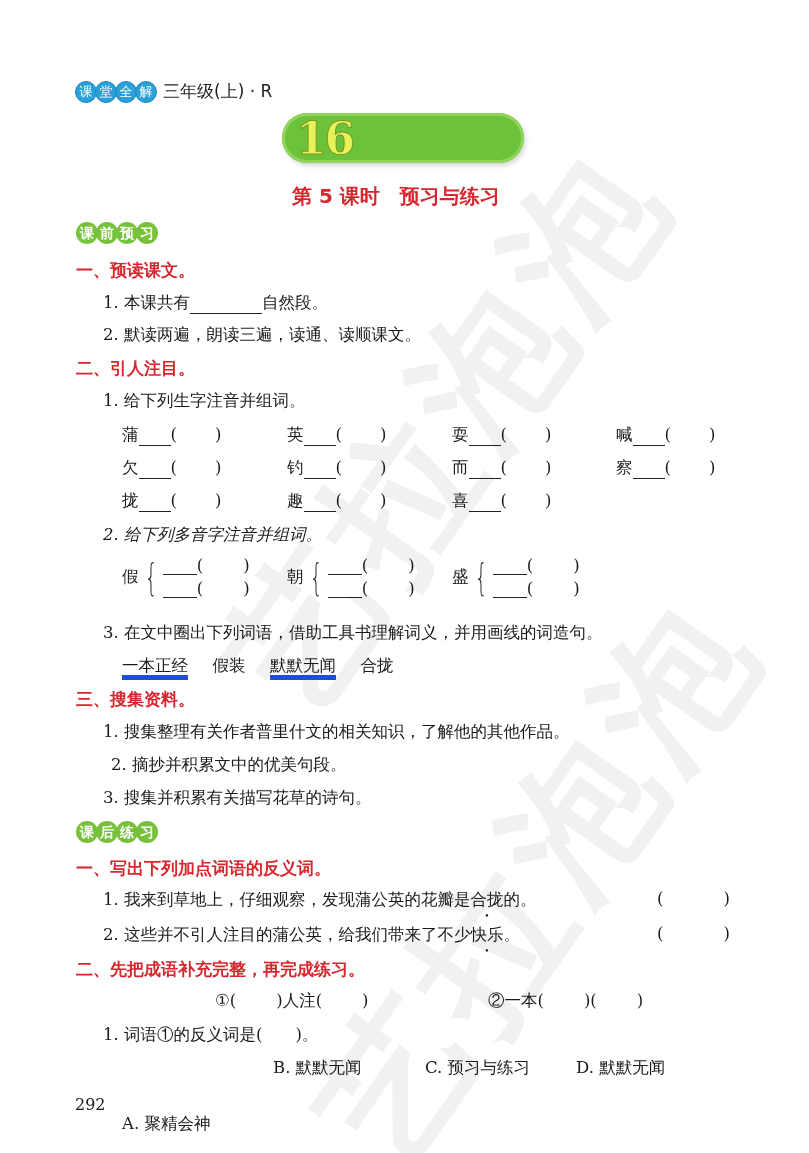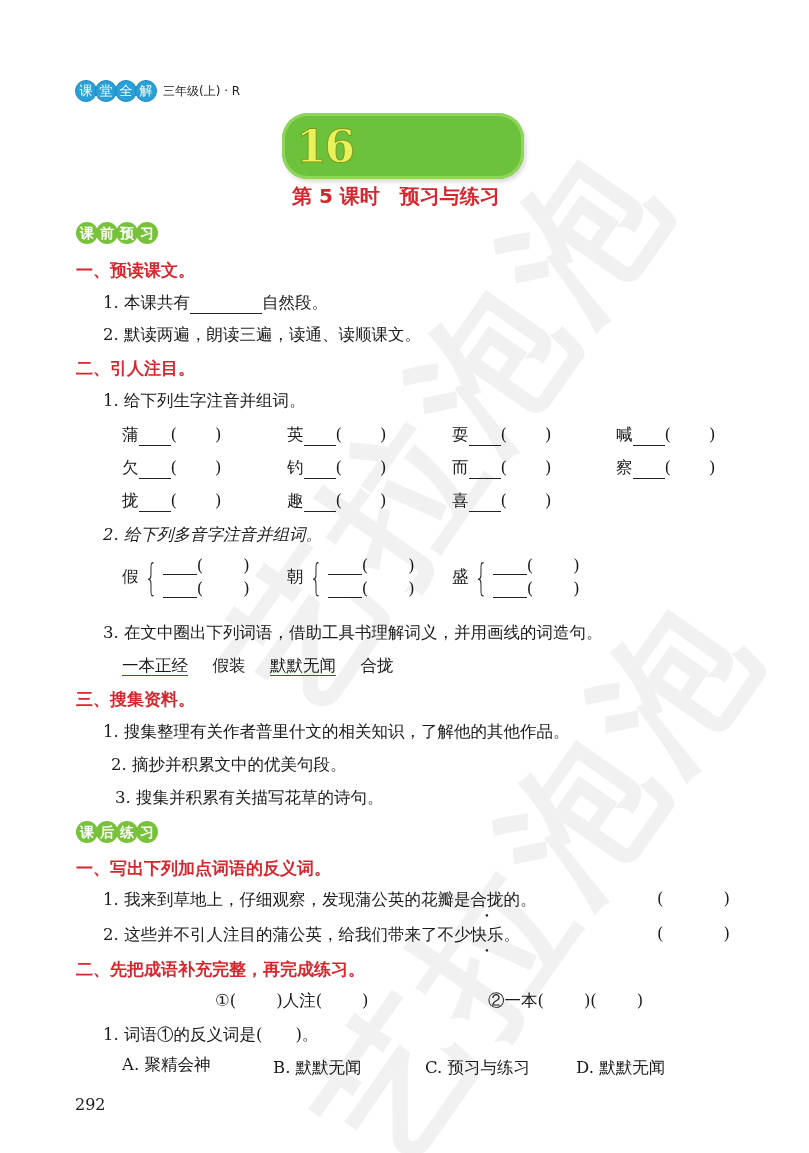--- a/index.html
+++ b/index.html
@@ -6,29 +6,29 @@
   body {
     width:809px; height:1153px; background:#ffffff; position:relative; overflow:hidden;
     font-family: "DejaVu Serif", "Liberation Serif", serif; color:#1a1a1a;
   }
   .watermark { position:absolute; color:#f1f1f1; font-family:"DejaVu Sans", sans-serif; font-weight:bold; font-size:150px; transform:rotate(-55deg); pointer-events:none; white-space:nowrap; letter-spacing:10px; z-index:0; }
   .content { position:relative; z-index:1; }
   .abs { position:absolute; white-space:nowrap; }
   .badge-row { display:flex; gap:0; }
   .badge-blue { display:inline-block; width:20px; height:20px; border-radius:50%; background:#2aa0d8; color:#fff; font-family:"DejaVu Sans",sans-serif; font-size:13px; line-height:20px; text-align:center; margin-right:-2px; border:1px solid #1e88c0; }
   .badge-green { display:inline-block; width:22px; height:22px; border-radius:50%; background:#77c23a; color:#fff; font-family:"DejaVu Sans",sans-serif; font-size:14px; font-weight:bold; line-height:22px; text-align:center; margin-right:-2px; }
-  .grade { font-family:"DejaVu Sans",sans-serif; font-size:12px; color:#222; margin-left:8px; }
-  .banner { position:absolute; left:282px; top:113px; width:242px; height:66px; background:#6cc23a; border-radius:26px; box-shadow:0 0 0 3px #8fd55a inset, 2px 3px 4px rgba(0,0,0,0.15); display:flex; align-items:center; }
+  .grade { font-family:"DejaVu Sans",sans-serif; font-size:17px; color:#222; margin-left:8px; }
+  .banner { position:absolute; left:282px; top:113px; width:242px; height:50px; background:#6cc23a; border-radius:26px; box-shadow:0 0 0 3px #8fd55a inset, 2px 3px 4px rgba(0,0,0,0.15); display:flex; }
   .banner-num { font-family:"DejaVu Serif",serif; font-size:44px; font-weight:bold; color:#e8f05a; -webkit-text-stroke:1px #7a9a20; margin-left:14px; letter-spacing:-2px; }
   .banner-title { font-family:"DejaVu Serif",serif; font-size:26px; font-weight:bold; color:#ffffff; margin-left:14px; letter-spacing:5px; }
   .lesson-title { font-family:"DejaVu Sans",sans-serif; font-size:20px; font-weight:bold; color:#d8262e; }
   .sec { font-family:"DejaVu Sans",sans-serif; font-size:17px; font-weight:bold; color:#d8262e; }
   .line { font-size:16.5px; }
   .blank { display:inline-block; border-bottom:1px solid #222; vertical-align:bottom; }
-  .u { border-bottom:1px solid #1d4ed8; }
+  .u { border-bottom:5px solid #1d4ed8; }
   .dot { position:relative; }
   .dot::after { content:"•"; position:absolute; left:50%; bottom:-12px; transform:translateX(-50%); font-size:9px; }
   .brace { font-size:38px; font-weight:100; line-height:1; color:#333; font-family:"DejaVu Sans",sans-serif; transform:scaleX(0.55); display:inline-block; }
   .pagenum { font-size:16px; }
 </style>
 </head>
 <body>
 
 <div class="watermark" style="left:130px; top:330px;">艺拉泡泡</div>
 <div class="watermark" style="left:220px; top:780px;">艺拉泡泡</div>
@@ -115,21 +115,21 @@
     <span>假装</span>
     <span style="display:inline-block;width:14px"></span>
     <span class="u">默默无闻</span>
     <span style="display:inline-block;width:14px"></span>
     <span>合拢</span>
   </div>
 
   <div class="abs sec" style="left:76px; top:688px;">三、搜集资料。</div>
   <div class="abs line" style="left:103px; top:721px;">1. 搜集整理有关作者普里什文的相关知识，了解他的其他作品。</div>
   <div class="abs line" style="left:111px; top:754px;">2. 摘抄并积累文中的优美句段。</div>
-  <div class="abs line" style="left:103px; top:787px;margin-left:12px;">3. 搜集并积累有关描写花草的诗句。</div>
+  <div class="abs line" style="left:103px; top:787px;">3. 搜集并积累有关描写花草的诗句。</div>
 
   <div class="abs badge-row" style="left:76px; top:821px;">
     <span class="badge-green">课</span>
     <span class="badge-green">后</span>
     <span class="badge-green">练</span>
     <span class="badge-green">习</span>
   </div>
 
   <div class="abs sec" style="left:76px; top:857px;">一、写出下列加点词语的反义词。</div>
   <div class="abs line" style="left:103px; top:889px;">
@@ -146,19 +146,19 @@
 
   <div class="abs line" style="left:215px; top:990px;">
     <span>①</span>(<span style="display:inline-block;width:40px"></span>)<span>人注</span>(<span style="display:inline-block;width:40px"></span>)
   </div>
   <div class="abs line" style="left:448px; top:990px;margin-left:40px;">
     <span>②</span><span>一本</span>(<span style="display:inline-block;width:40px"></span>)(<span style="display:inline-block;width:40px"></span>)
   </div>
 
   <div class="abs line" style="left:103px; top:1024px;">1. 词语①的反义词是(　　)。</div>
 
-  <div class="abs line" style="left:122px; top:1054px;">A. 聚精会神</div>
+  <div class="abs line" style="left:122px; top:1113px;">A. 聚精会神</div>
   <div class="abs line" style="left:273px; top:1057px;">B. 默默无闻</div>
   <div class="abs line" style="left:425px; top:1057px;">C. 预习与练习</div>
   <div class="abs line" style="left:576px; top:1057px;">D. 默默无闻</div>
 
   <div class="abs pagenum" style="left:75px; top:1095px;">292</div>
 </div>
 
 </body></html>

